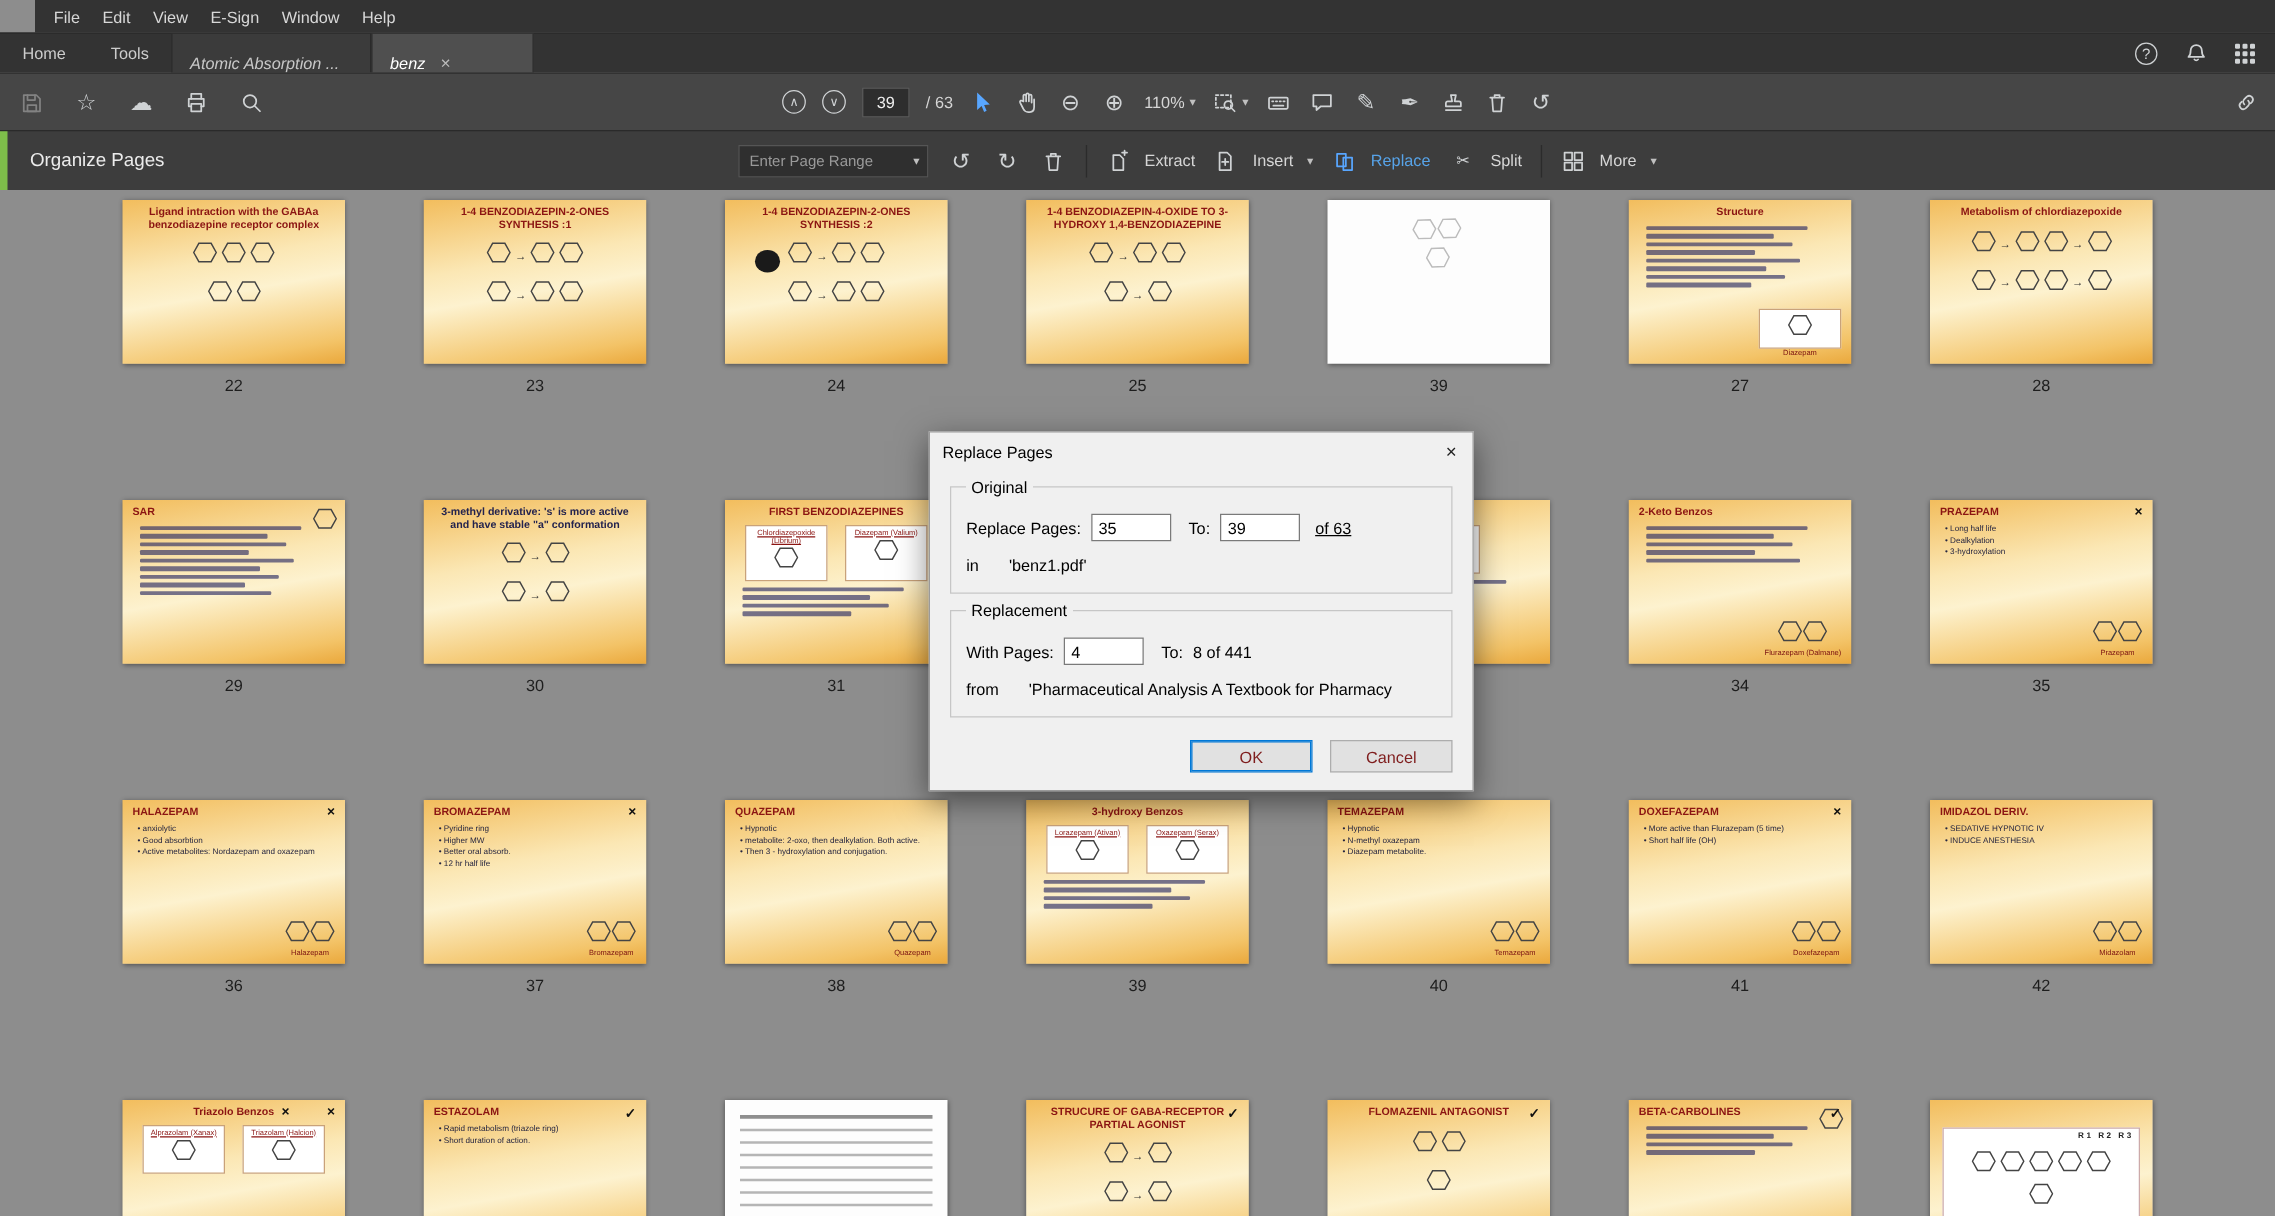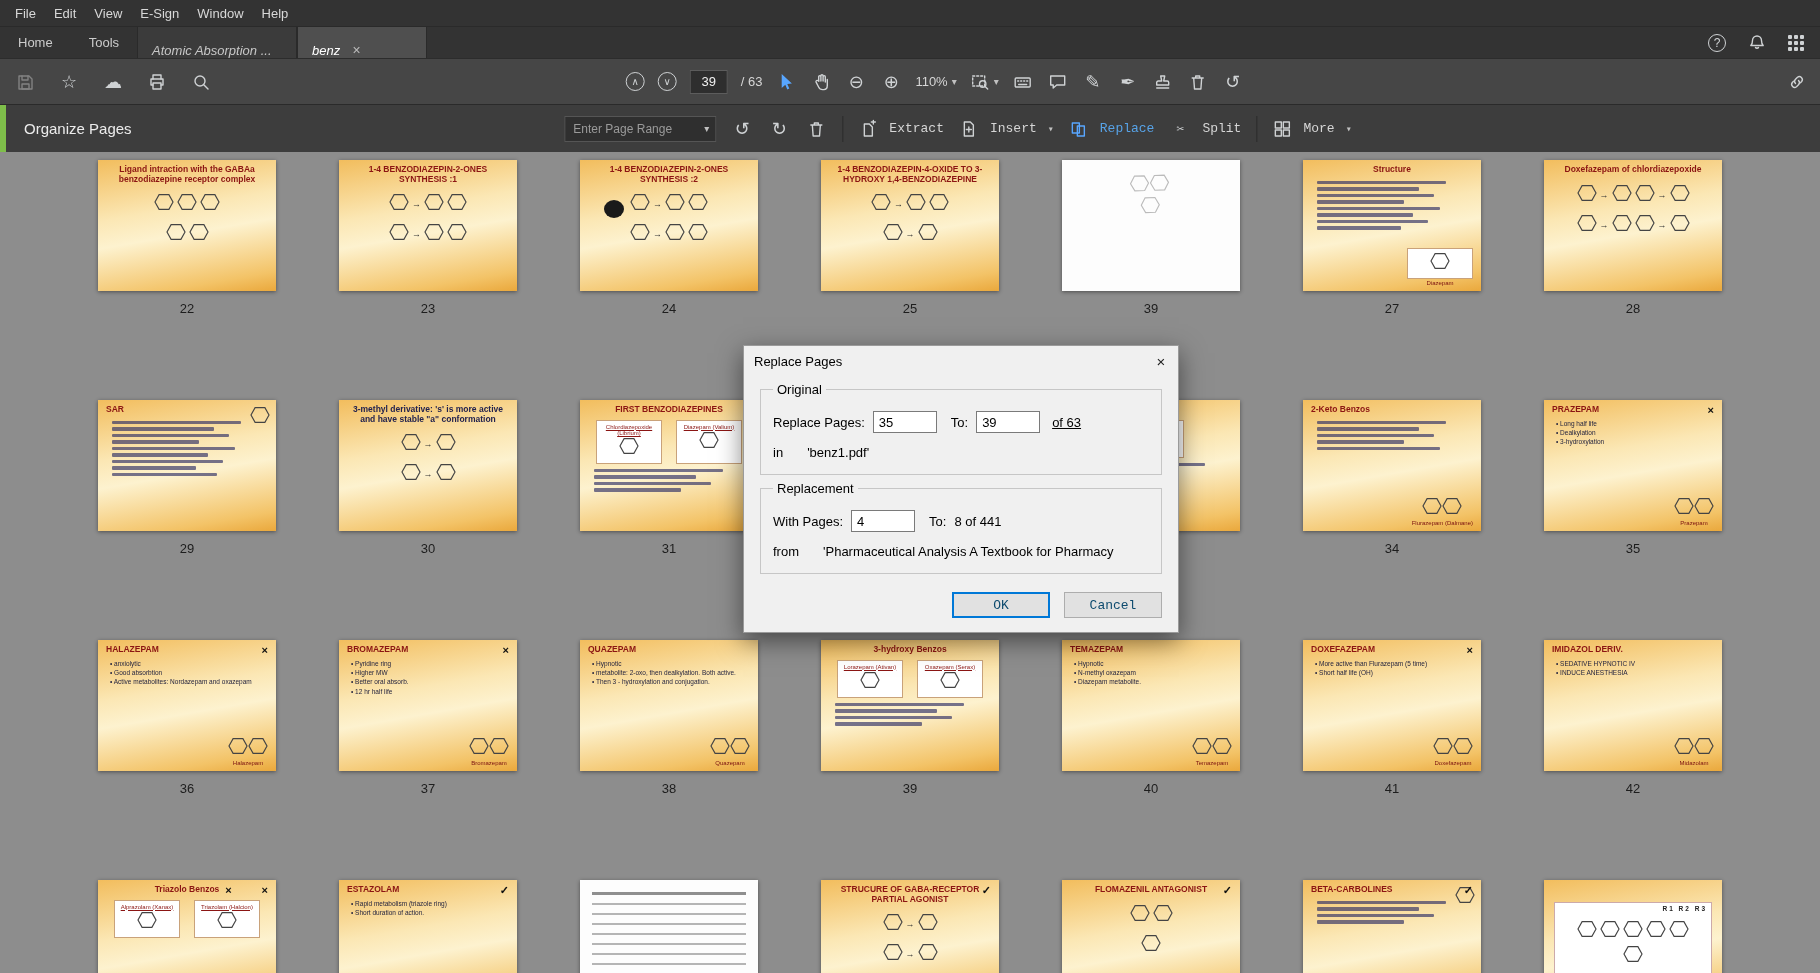--- a/index.html
+++ b/index.html
@@ -1,20 +1,20 @@
 <!DOCTYPE html>
 <html><head>
 <meta charset="utf-8">
 <style>
   * { margin:0; padding:0; box-sizing:border-box; }
   html,body { width:1820px; height:973px; overflow:hidden; }
   body { font-family:"Liberation Sans", sans-serif; background:#8d8d8d; position:relative; color:#ddd; }
 
   
-  .menubar { height:26px; background:#333333; display:flex; align-items:center; padding-left:6px; font-size:13px; color:#d8d8d8; }
+  .menubar { height:26px; background:#333333; display:flex; align-items:center; padding-left:6px; font-size:13px; color:#d8d8d8;margin-left:28px; }
   .menubar span { padding:0 9px; cursor:default; }
   .tabbar { height:32px; background:#333333; border-top:1px solid #2a2a2a; display:flex; align-items:stretch; font-size:13px; }
   .apptab { display:flex; align-items:center; padding:0 18px; color:#cccccc; }
   .doctab { display:flex; align-items:flex-end; gap:10px; padding:0 14px; min-width:160px; background:#3b3b3b; border-left:1px solid #2a2a2a; border-right:1px solid #2a2a2a; color:#c7c7c7;font-style:italic; }
   .doctab.active { background:#4f4f4f; color:#ffffff; min-width:130px; }
   .tab-close { font-size:14px; color:#bbbbbb; padding:0 2px; }
   .tabbar-right { margin-left:auto; display:flex; align-items:center; gap:20px; padding-right:16px; }
   .help-circle { width:18px; height:18px; border:1.4px solid #cfd2d4; border-radius:50%; display:flex; align-items:center; justify-content:center; font-size:12px; color:#cfd2d4; }
   .dotgrid { display:grid; grid-template-columns:repeat(3,4px); grid-gap:2px; }
   .dotgrid i { width:4px; height:4px; background:#cfd2d4; border-radius:1px; }
@@ -33,21 +33,21 @@
   .caret { font-size:10px; color:#c0c0c0; }
 
   .organize { height:48px; background:#3d3d3d; border-top:1px solid #2a2a2a; position:relative; display:flex; align-items:center; }
   .accent { position:absolute; left:0; top:0; bottom:0; width:6px; background:#7ebe4a; }
   .org-title { margin-left:24px; font-size:15px; font-weight:500; color:#ececec;text-align:center; }
   .org-tools { position:absolute; left:50%; transform:translateX(calc(-50% + 48px)); display:flex; align-items:center; gap:15px; }
   .rangebox { width:152px; height:26px; background:#2f2f2f; border:1px solid #555; display:flex; align-items:center; padding:0 6px 0 8px; }
   .rangebox input { flex:1; background:transparent; border:none; outline:none; color:#cccccc; font-size:12px; font-family:"Liberation Sans",sans-serif; min-width:0; }
   .rangebox input::placeholder { color:#9a9a9a; }
   .vsep { width:1px; height:26px; background:#2b2b2b; }
-  .org-btn { display:flex; align-items:center; gap:11px; color:#d6d6d6; font-size:13px; cursor:pointer;font-family:Liberation Mono, monospace; }
+  .org-btn { display:flex; align-items:center; gap:11px; color:#d6d6d6; font-size:13px; cursor:pointer; }
   .org-btn.blue, .org-btn.blue .icon { color:#57a3e8; }
   .org-btn.blue svg * { stroke:#57a3e8; }
 
   svg.ic { display:block; }
   svg.ic * { stroke:#cfd2d4; fill:none; stroke-width:1.4; stroke-linecap:round; stroke-linejoin:round; }
   svg.ic.dim * { stroke:#828282; }
   svg.ic.blue * { stroke:#58a6ff; }
   svg.ic .bluefill { fill:#58a6ff; stroke:none; }
 
   
@@ -89,21 +89,21 @@
   .dialog fieldset { margin:6px 16px 0; border:1px solid #c6c6c6; padding:8px 12px 14px; }
   .dialog legend { padding:0 4px; font-size:13px; color:#000; }
   .drow { display:flex; align-items:center; margin-top:6px; }
   .drow label { margin-right:8px; }
   .dinput { width:64px; height:22px; border:1px solid #7a7a7a; background:#fff; font-size:13px; padding:1px 5px; font-family:"Liberation Sans",sans-serif; }
   .gap10 { margin-left:14px; margin-right:8px; }
   .oflabel { margin-left:12px;text-decoration:underline; }
   .filerow { margin-top:12px; display:flex; }
   .filerow .fname { margin-left:24px; }
   .dlg-buttons { display:flex; justify-content:flex-end; gap:14px; margin:18px 16px 14px; }
-  .dbtn { width:98px; height:26px; background:#e1e1e1; border:1px solid #adadad; font-size:13px; font-family:Liberation Mono, monospace; color:#0c4a6e; cursor:pointer; }
+  .dbtn { width:98px; height:26px; background:#e1e1e1; border:1px solid #adadad; font-size:13px; font-family:Liberation Sans, sans-serif; color:#7f1d1d; cursor:pointer; }
   .dbtn.primary { border:1px solid #0078d7; box-shadow:inset 0 0 0 1px #0078d7; }
 </style>
 </head>
 <body>
 
 <div class="menubar">
   <span>File</span>
   <span>Edit</span>
   <span>View</span>
   <span>E-Sign</span>
@@ -436,21 +436,21 @@
             <div class="card"><svg width="20" height="18" viewBox="0 0 24 22">
                 <polygon points="6,2 18,2 23,11 18,20 6,20 1,11" fill="none" stroke="#444" stroke-width="1.4"></polygon>
               </svg></div>
             <div class="lbl">Diazepam</div>
           </div>
         </div>
         <div class="pagenum">27</div>
       </div>
       <div class="cell">
         <div class="thumb">
-          <div class="s-title">Doxefazepam of chlordiazepoxide</div>
+          <div class="s-title">Metabolism of chlordiazepoxide</div>
           <div class="hexrow">
             <span><svg width="20" height="18" viewBox="0 0 24 22">
                 <polygon points="6,2 18,2 23,11 18,20 6,20 1,11" fill="none" stroke="#444" stroke-width="1.4"></polygon>
               </svg></span>
             <span class="rarrow">→</span>
             <span><svg width="20" height="18" viewBox="0 0 24 22">
                 <polygon points="6,2 18,2 23,11 18,20 6,20 1,11" fill="none" stroke="#444" stroke-width="1.4"></polygon>
               </svg></span>
             <span><svg width="20" height="18" viewBox="0 0 24 22">
                 <polygon points="6,2 18,2 23,11 18,20 6,20 1,11" fill="none" stroke="#444" stroke-width="1.4"></polygon>

